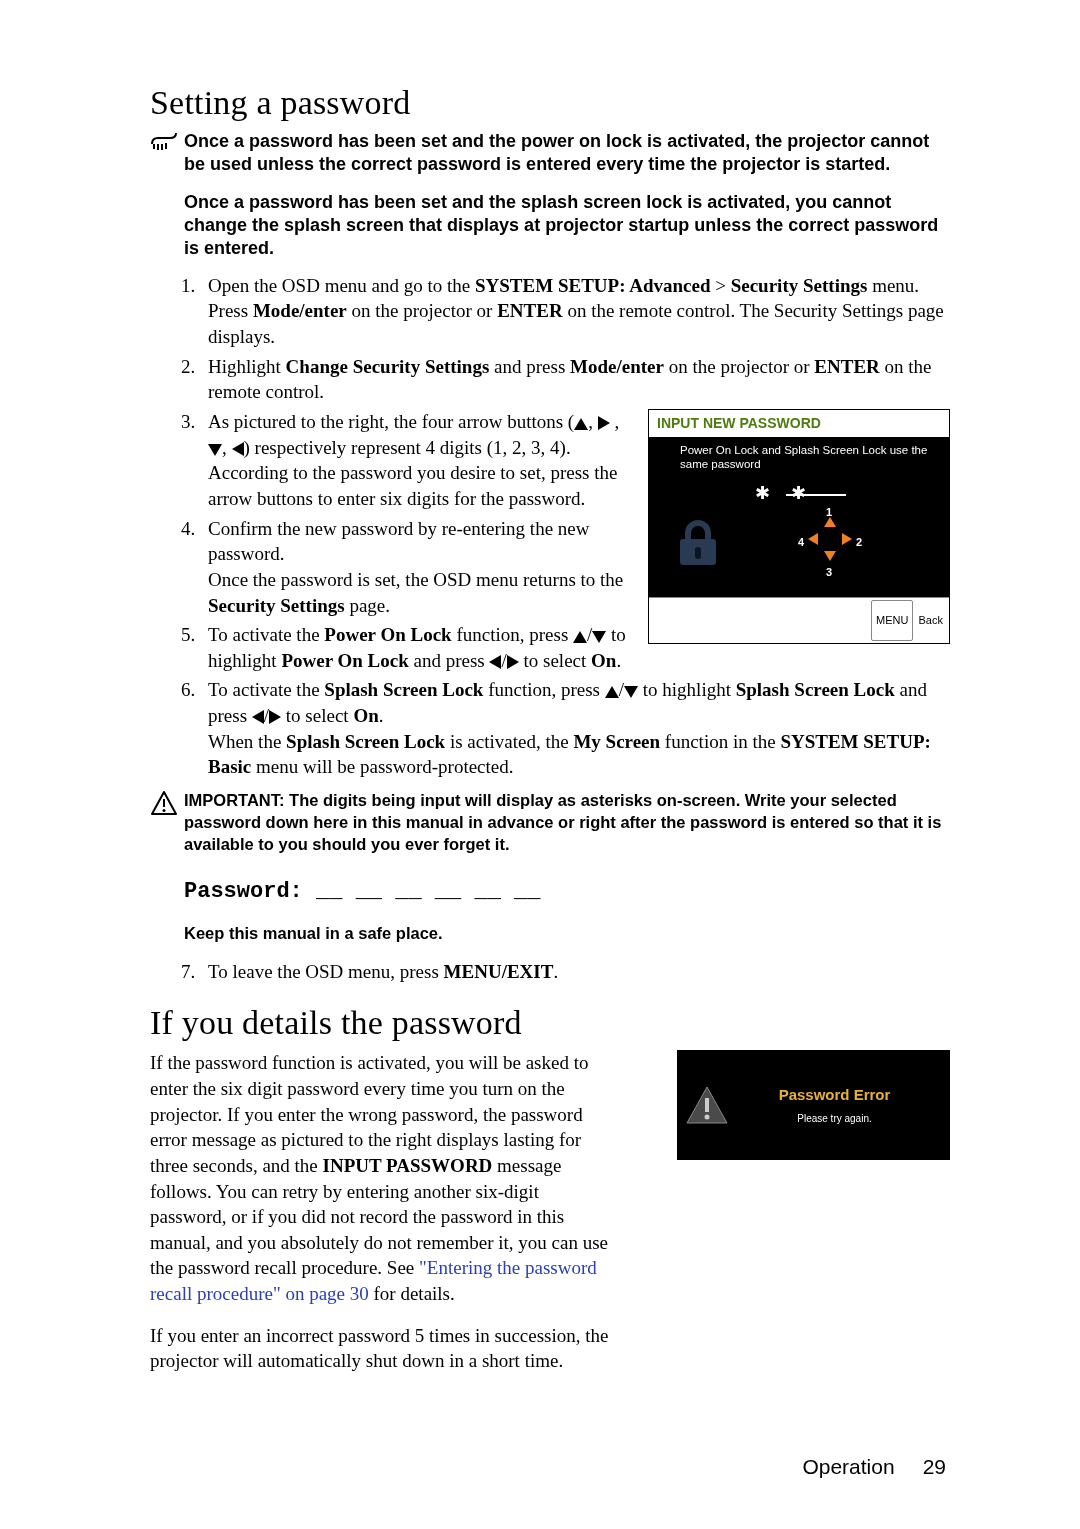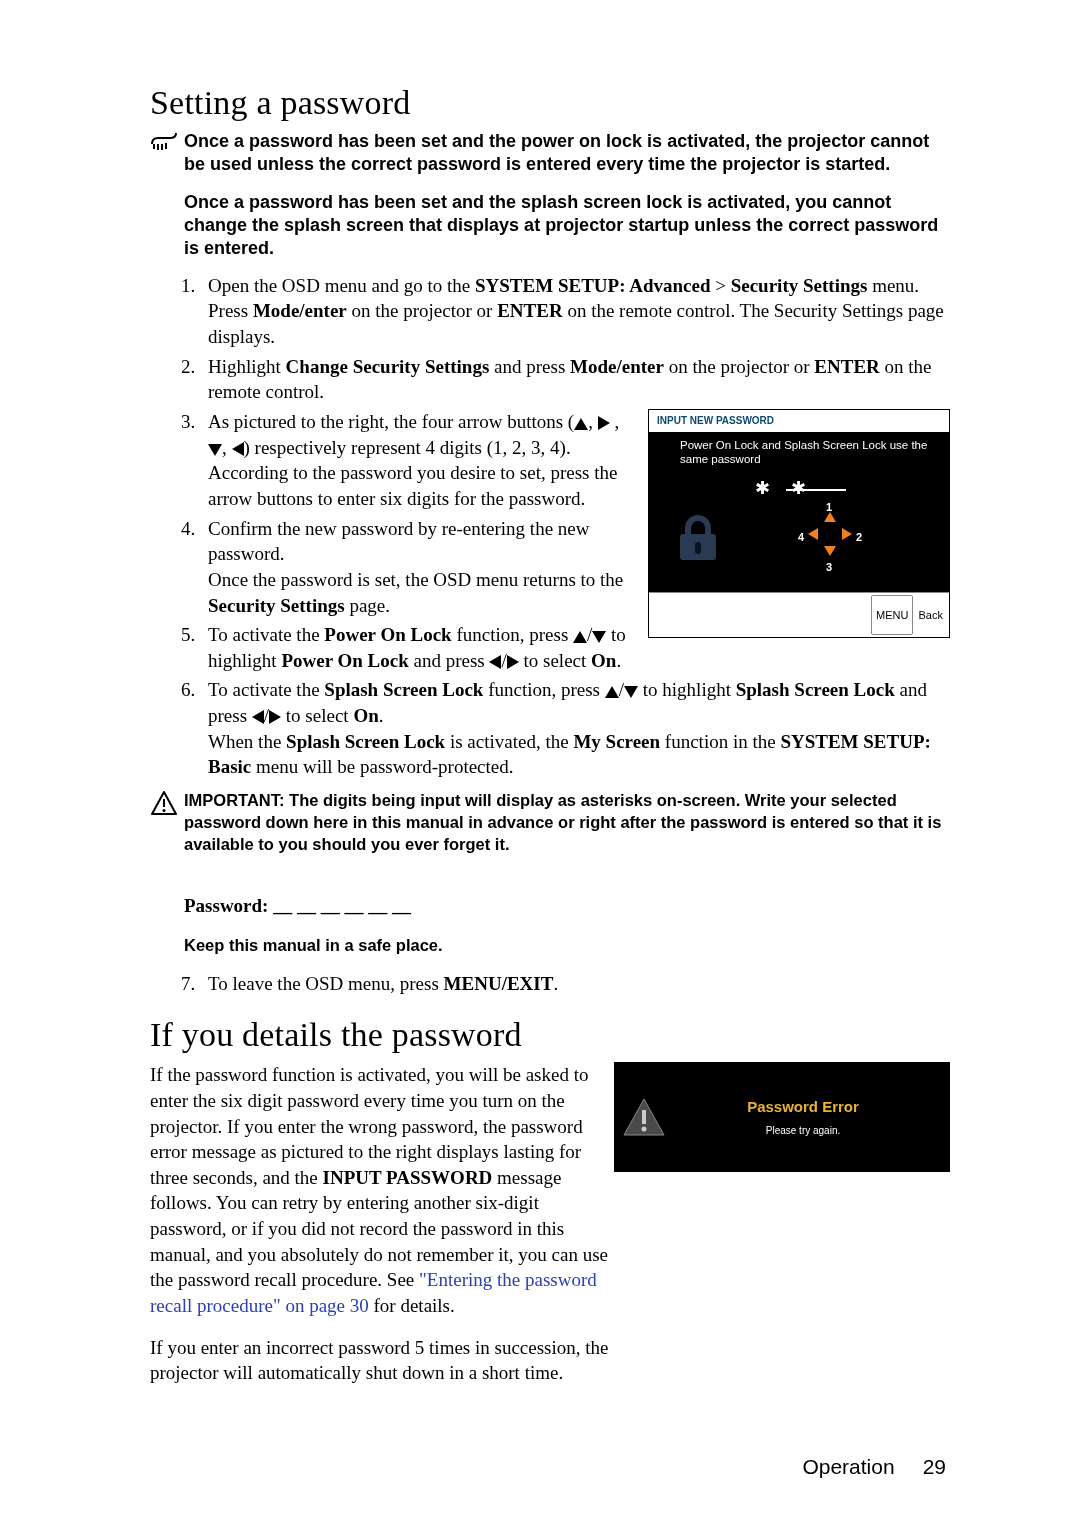--- a/index.html
+++ b/index.html
@@ -71,22 +71,22 @@
     float: right;
     width: 300px;
     margin: 0 0 6px 14px;
     background: #000;
     border: 1px solid #000;
     font-family: Arial, Helvetica, sans-serif;
     color: #fff;
     font-size: 13px;
   }
   .osd1 .title {
-    background: #fff; color:#0c4a6e; font-weight:bold;
-    font-size:10px; padding:4px 8px;
+    background: #fff; color:#4d7c0f; font-weight:bold;
+    font-size:14px; padding:4px 8px;
   }
   .osd1 .body {
     background:#000; padding: 6px 10px 4px 10px;
     position: relative;
     height: 150px;
     margin-left: 21px;
   }
   .osd1 .subtitle { font-size:11.5px; line-height:1.25; }
   .osd1 .stars { font-size:18px; color:#fff; position:absolute; top:44px; left:85px; letter-spacing:8px;}
   .osd1 .cursor-line{ position:absolute; top:57px; left:116px; width:60px; height:2px; background:#fff;}
@@ -104,21 +104,21 @@
   .osd1 .footer{
     background:#fff; color:#000; text-align:right;
     font-size:11px; padding:2px 6px;
     border-top:1px solid #888;
   }
   .osd1 .footer .btn{ display:inline-block; border:1px solid #888; border-radius:2px; padding:12px 4px; margin-right:2px;}
 
   
   .osd2 {
     float:right;
-    width: 336px;
+    width: 273px;
     height: 110px;
     margin: 0 0 8px 14px;
     background:#000;
     color:#fff;
     font-family: Arial, Helvetica, sans-serif;
     position:relative;
     display:flex;
     align-items:center;
   }
   .osd2 .warn {
@@ -135,24 +135,24 @@
   
   .important-text{
     font-family: Arial, Helvetica, sans-serif;
     font-weight:bold;
     font-size:16.5px;
     line-height:1.32;
   }
 
   
   .pwd-line{
-    font-family: Liberation Serif, serif;
+    font-family: Liberation Mono, monospace;
     font-weight:bold;
-    font-size:19px;
-    margin: 38px 0 10px 0;
+    font-size:22px;
+    margin: 22px 0 10px 0;
   }
 
   
   .pagefoot{
     position:absolute;
     bottom: 48px;
     right: 134px;
     font-family: Arial, Helvetica, sans-serif;
     font-size: 21px;
   }

